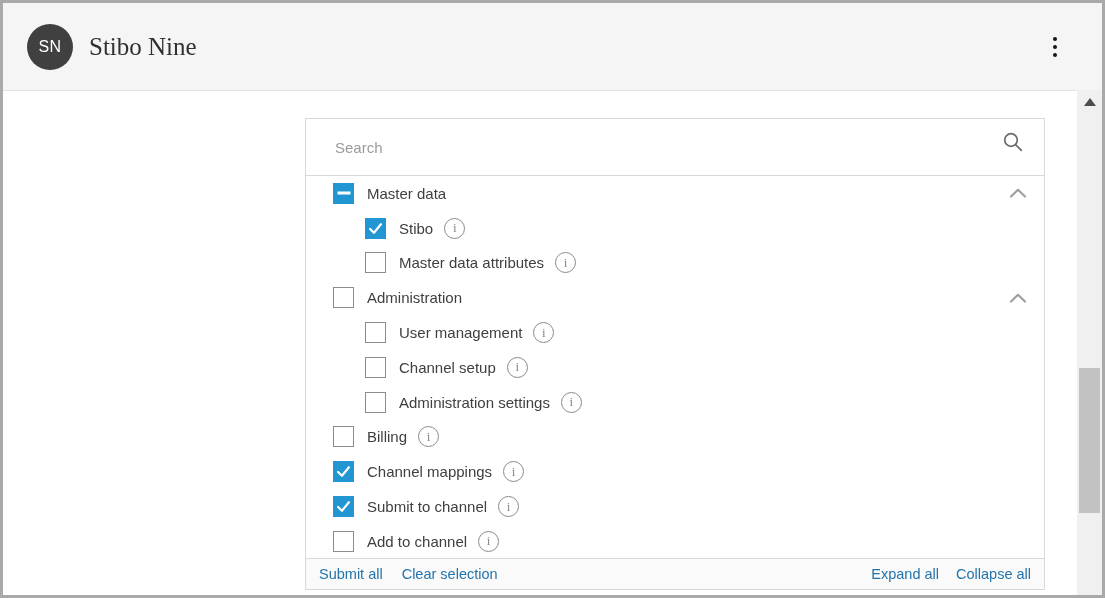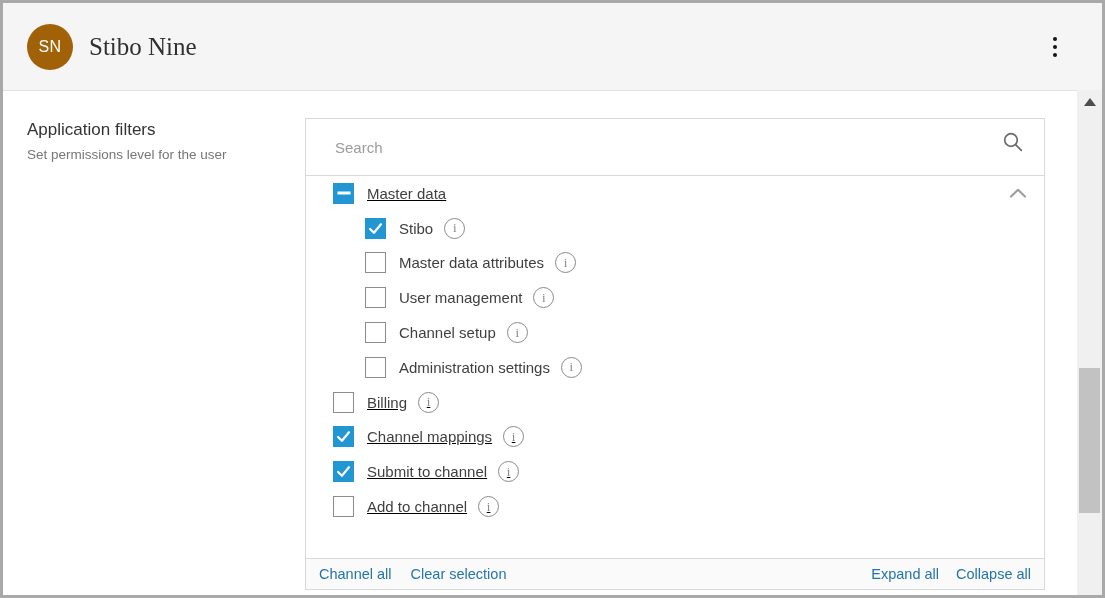--- a/index.html
+++ b/index.html
@@ -8,21 +8,21 @@
     border:3px solid #a9a9a9; background:#ffffff; overflow:hidden;
   }
   
   .header {
     position:absolute; top:0; left:0; right:0; height:87px;
     background:#f5f5f5; border-bottom:1px solid #e2e2e2;
     display:flex; align-items:center;
   }
   .avatar {
     position:absolute; left:24px; top:21px; width:46px; height:46px;
-    border-radius:50%; background:#a16207; color:#ffffff;
+    border-radius:50%; background:#404040; color:#ffffff;
     display:flex; align-items:center; justify-content:center;
     font-size:16px; letter-spacing:0.5px;
   }
   .app-title {
     position:absolute; left:86px; top:0; height:87px;
     display:flex; align-items:center;
     font-family:"Liberation Serif", serif; font-size:25px; color:#303030;text-align:center;
   }
   .kebab {
     position:absolute; left:1038px; top:27px; width:28px; height:34px;
@@ -53,21 +53,21 @@
 
   
   .tree-panel {
     position:absolute; left:302px; top:172px; width:740px; height:415px;
     box-sizing:border-box; border:1px solid #d9d9d9; background:#fff;
   }
   .tree-list { position:absolute; top:0; left:0; right:0; height:383px; overflow:hidden; }
   .tree-row {
     display:flex; align-items:center; height:34.8px; cursor:pointer;
   }
-  .tree-row.level-0 { padding-left:27px;text-decoration:underline; }
+  .tree-row.level-0 { padding-left:27px; }
   .tree-row.level-1 { padding-left:59px; }
   .checkbox {
     width:21px; height:21px; box-sizing:border-box; flex:none;
     border:1px solid #8c8c8c; background:#ffffff; position:relative; cursor:pointer;
   }
   .checkbox.checked, .checkbox.indeterminate { background:#2196d3; border-color:#2196d3; }
   .checkbox .check { display:none; position:absolute; inset:0; }
   .checkbox.checked .check { display:block; }
   .checkbox .minus {
     display:none; position:absolute; left:50%; top:50%; transform:translate(-50%,-50%);
@@ -122,24 +122,20 @@
       <span>SN</span>
     </div>
     <div class="app-title">Stibo Nine</div>
     <button class="kebab" title="">
       <span class="dot"></span>
       <span class="dot"></span>
       <span class="dot"></span>
     </button>
   </div>
 
-  <div class="left-panel">
-    <h2 class="left-title">Application filters</h2>
-    <div class="left-subtitle">Set permissions level for the user</div>
-  </div>
 
   <div class="search-box">
     <input type="text" placeholder="Search" style="">
     <svg class="search-icon" viewBox="0 0 22 22">
       <circle cx="9" cy="9" r="6.3" fill="none" stroke="#6b6b6b" stroke-width="1.7"></circle>
       <line x1="13.8" y1="13.8" x2="19.3" y2="19.3" stroke="#6b6b6b" stroke-width="1.7" stroke-linecap="round"></line>
     </svg>
   </div>
 
   <div class="tree-panel">
@@ -168,20 +164,31 @@
   </div>
         <div class="tree-row level-1">
     <div class="checkbox unchecked">
       
       
     </div>
     <span class="row-label">Master data attributes</span>
     <span class="info-icon">i</span>
 
   </div>
+        <div class="tree-row level-0">
+    <div class="checkbox unchecked">
+      
+      
+    </div>
+    <span class="row-label">Administration</span>
+
+    <svg class="chevron" width="18" height="12" viewBox="0 0 18 12">
+      <polyline points="2,9.5 9,2.8 16,9.5" fill="none" stroke="#9e9e9e" stroke-width="2.2" stroke-linecap="round" stroke-linejoin="round"></polyline>
+    </svg>
+  </div>
         <div class="tree-row level-1">
     <div class="checkbox unchecked">
       
       
     </div>
     <span class="row-label">User management</span>
     <span class="info-icon">i</span>
 
   </div>
         <div class="tree-row level-1">
@@ -239,21 +246,21 @@
       
     </div>
     <span class="row-label">Add to channel</span>
     <span class="info-icon">i</span>
 
   </div>
       </div>
 
     <div class="tree-footer">
       <div class="footer-left">
-        <a>Channel all</a>
+        <a>Submit all</a>
         <a>Clear selection</a>
       </div>
       <div class="footer-right">
         <a>Expand all</a>
         <a>Collapse all</a>
       </div>
     </div>
   </div>
 
   <div class="scrollbar">

